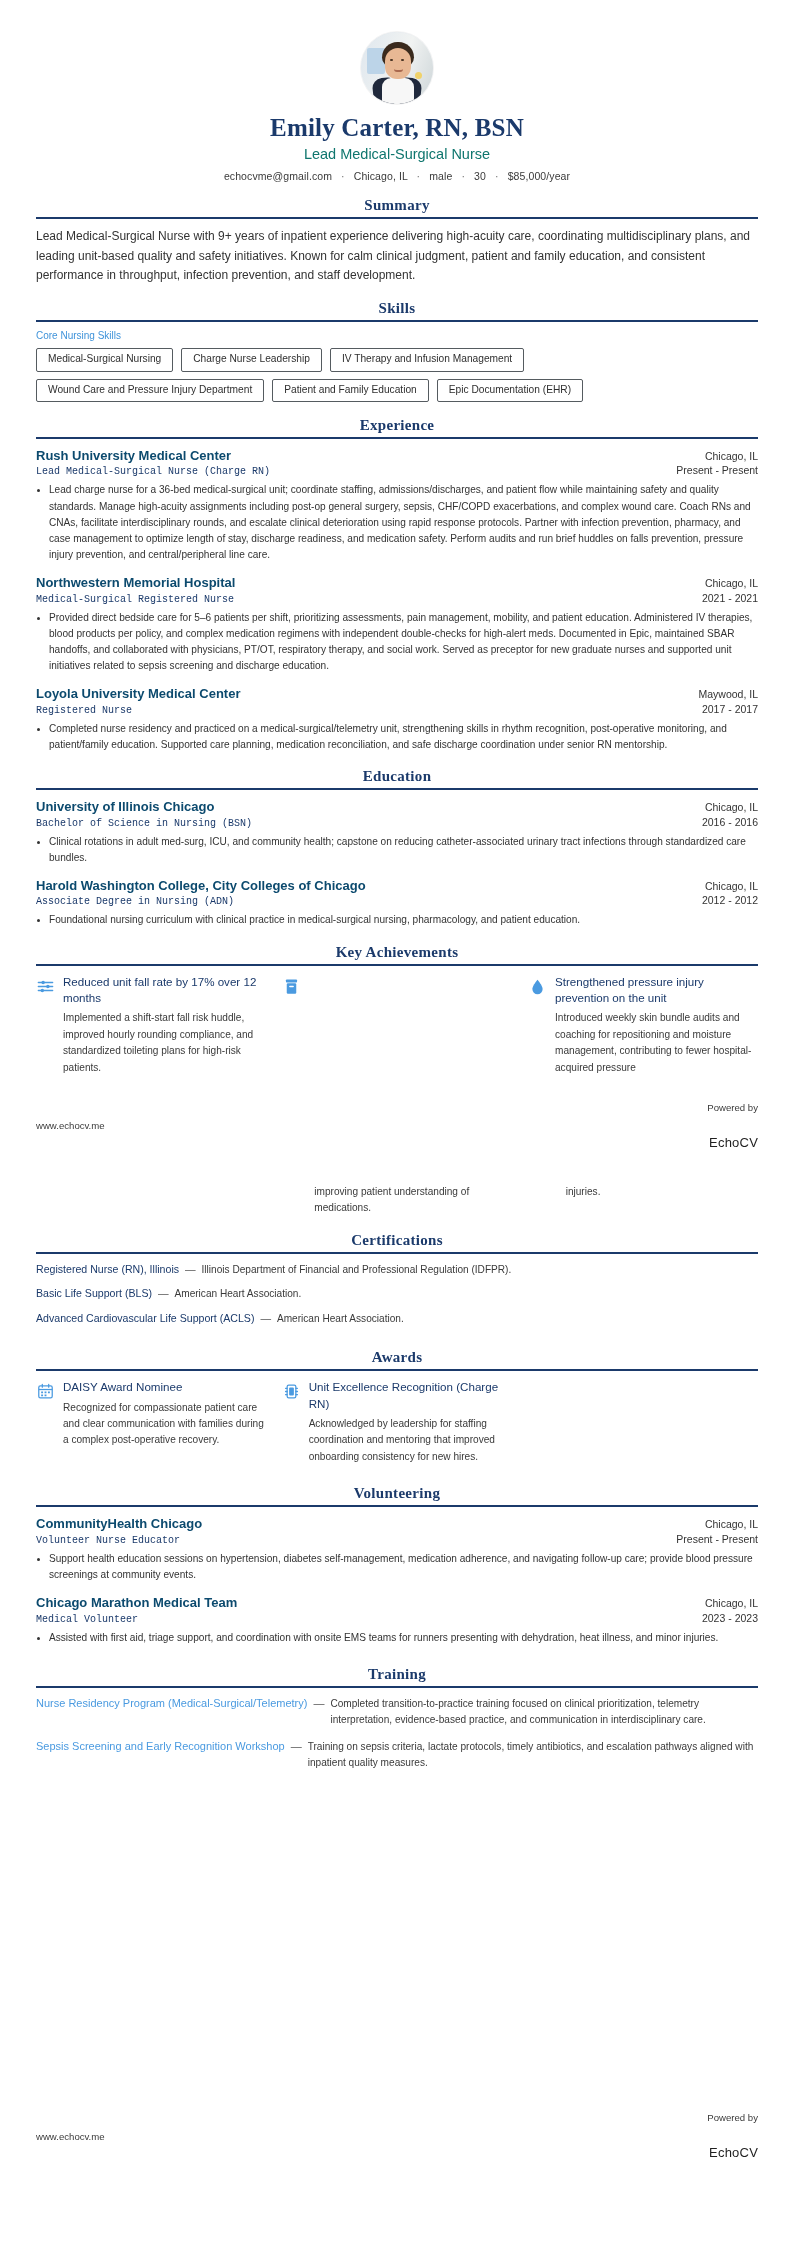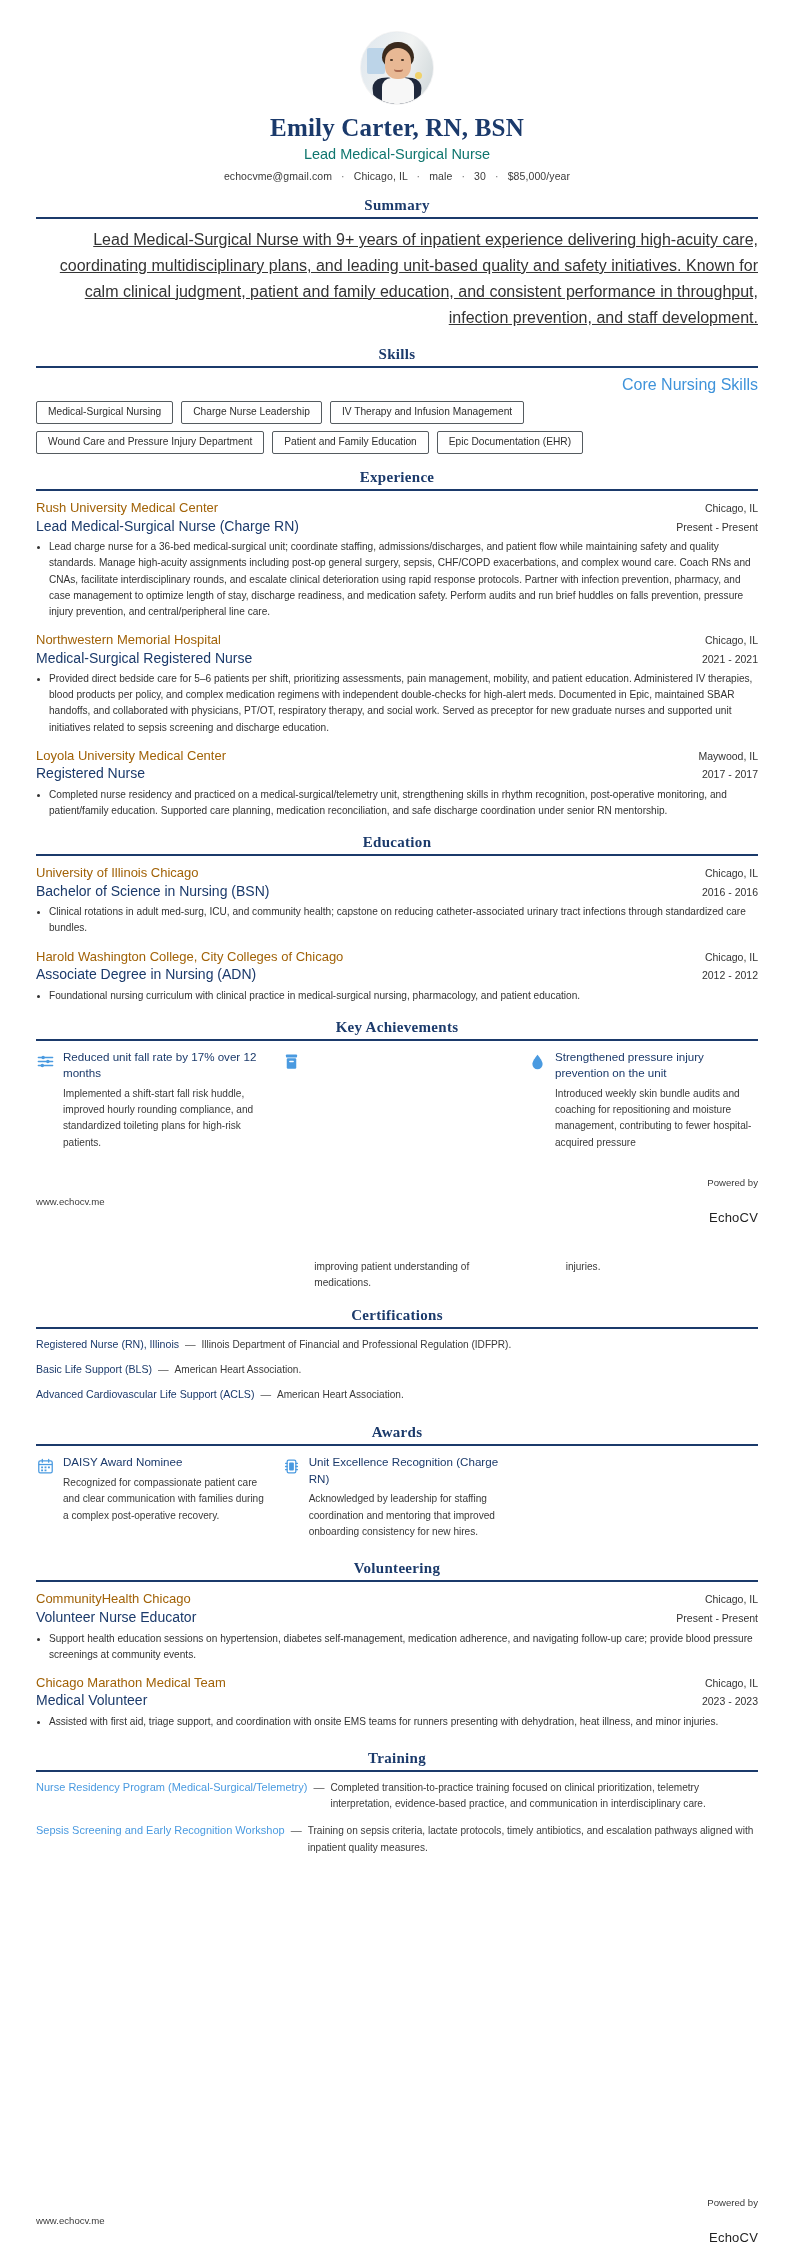--- a/index.html
+++ b/index.html
@@ -77,52 +77,50 @@
     padding-bottom: 3px;
   }
   .section-rule {
     height: 2px;
     background: #1b3a6b;
     width: 100%;
     margin-bottom: 8px;
   }
 
   .summary-text {
-    font-size: 16px;
+    font-size: 12px;
     line-height: 1.62;
     color: #333;
-    text-align: right;
-    text-decoration: underline;
+    text-align: left;
   }
 
   
   .skill-group-name {
     color: #3f93da;
-    font-size: 16px;
+    font-size: 10px;
     margin: 1px 0 7px 0;
-    text-align: right;
   }
   .chips { display: flex; flex-wrap: wrap; gap: 7px 8px; }
   .chip {
     border: 1px solid #555b60;
     border-radius: 2px;
     padding: 5px 11px 6px 11px;
     font-size: 10.2px;
     color: #2f2f2f;
     line-height: 1;
     background: #fff;
   }
 
   
   .entry { margin-bottom: 11px; }
   .entry:last-child { margin-bottom: 2px; }
   .entry-row { display: flex; justify-content: space-between; align-items: baseline; }
-  .org { color: #a16207; font-size: 13px; line-height: 1.35; }
+  .org { color: #0c4a6e; font-size: 13px; line-height: 1.35; font-weight: bold; }
   .place { color: #333; font-size: 10.5px; white-space: nowrap; padding-left: 12px; }
-  .role { color: #1b3a6b; font-size: 14px; line-height: 1.4; }
+  .role { color: #1b3a6b; font-size: 10px; line-height: 1.4; font-family: Liberation Mono, monospace; }
   .dates { color: #333; font-size: 10.5px; white-space: nowrap; padding-left: 12px; }
   ul.bullets { margin: 3px 0 0 0; padding-left: 13px; }
   ul.bullets li {
     font-size: 10.1px;
     line-height: 1.6;
     color: #333;
     margin-bottom: 2px;
   }
   ul.bullets li::marker { font-size: 9px; }
 

